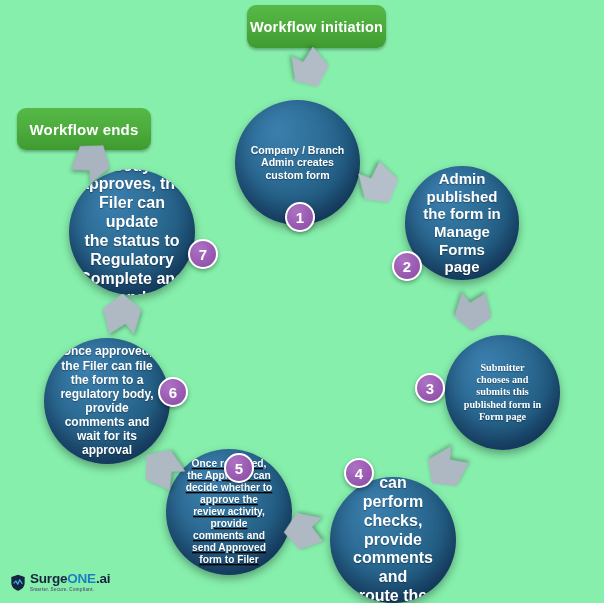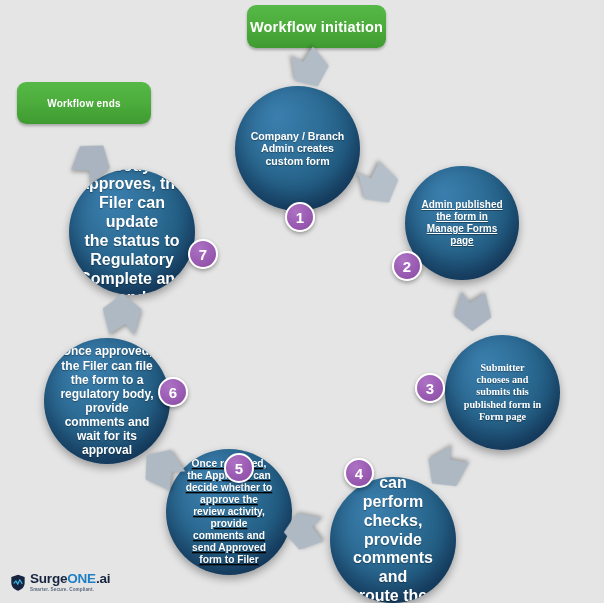--- a/index.html
+++ b/index.html
@@ -6,21 +6,21 @@
   html, body {
     margin: 0; padding: 0;
     width: 604px; height: 603px;
     background: #ffffff;
     font-family: "Liberation Sans", sans-serif;
     overflow: hidden;
   }
   #canvas {
     position: relative;
     width: 604px; height: 603px;
-    background: #e5e5e5;
+    background: #86efac;
   }
 
   
   .pill {
     position: absolute;
     display: flex;
     align-items: center;
     justify-content: center;
     border-radius: 9px;
     color: #ffffff;
@@ -29,23 +29,23 @@
     text-align: center;
     background: linear-gradient(180deg, #56b947 0%, #4cac3c 50%, #3f9b31 100%);
     box-shadow: 0 2px 3px rgba(0,0,0,.28);
   }
   #pill-init {
     left: 247px; top: 5px;
     width: 139px; height: 43px;
     font-size: 14.5px;
   }
   #pill-end {
-    left: 17px; top: 82px;
+    left: 17px; top: 108px;
     width: 134px; height: 42px;
-    font-size: 10px;
+    font-size: 15px;
   }
 
   
   .node {
     position: absolute;
     border-radius: 50%;
     background: radial-gradient(ellipse at 34% 24%,
                 #3b7fae 0%, #2d6d96 38%, #245f85 62%, #1c4a6d 84%, #16395c 100%);
     box-shadow: 0 4px 9px rgba(0,0,0,.33), inset 0 -12px 24px rgba(10,30,60,.55);
     display: flex;
@@ -169,29 +169,29 @@
         <polygon points="50,4 94,38 78,96 58,72 22,96 6,38" fill="#aeb9c4"></polygon>
       </svg>
   </div>
 
   <div class="arrow" style="left:70px; top:140px; width:44px; height:42px; transform:rotate(36deg);">
     <svg viewBox="0 0 100 100">
         <polygon points="50,4 94,38 78,96 58,72 22,96 6,38" fill="#a9b4c0"></polygon>
       </svg>
   </div>
 
-  <div class="node" style="left:235px; top:86px; width:125px; height:125px;">
+  <div class="node" style="left:235px; top:100px; width:125px; height:125px;">
     <div class="node-text" style="font-size:10.6px;">Company / Branch
 Admin creates
 custom form</div>
   </div>
   <div class="badge" style="left:285px; top:202px;">1</div>
 
   <div class="node" style="left:405px; top:166px; width:114px; height:114px;">
-    <div class="node-text" style="font-size:10px;text-decoration:underline;">Admin published
+    <div class="node-text" style="font-size:15px;">Admin published
 the form in
 Manage Forms
 page</div>
   </div>
   <div class="badge" style="left:392px; top:251px;">2</div>
 
   <div class="node" style="left:445px; top:335px; width:115px; height:115px;font-family:Liberation Serif, serif;">
     <div class="node-text" style="font-size:10.2px;">Submitter
 chooses and
 submits this

